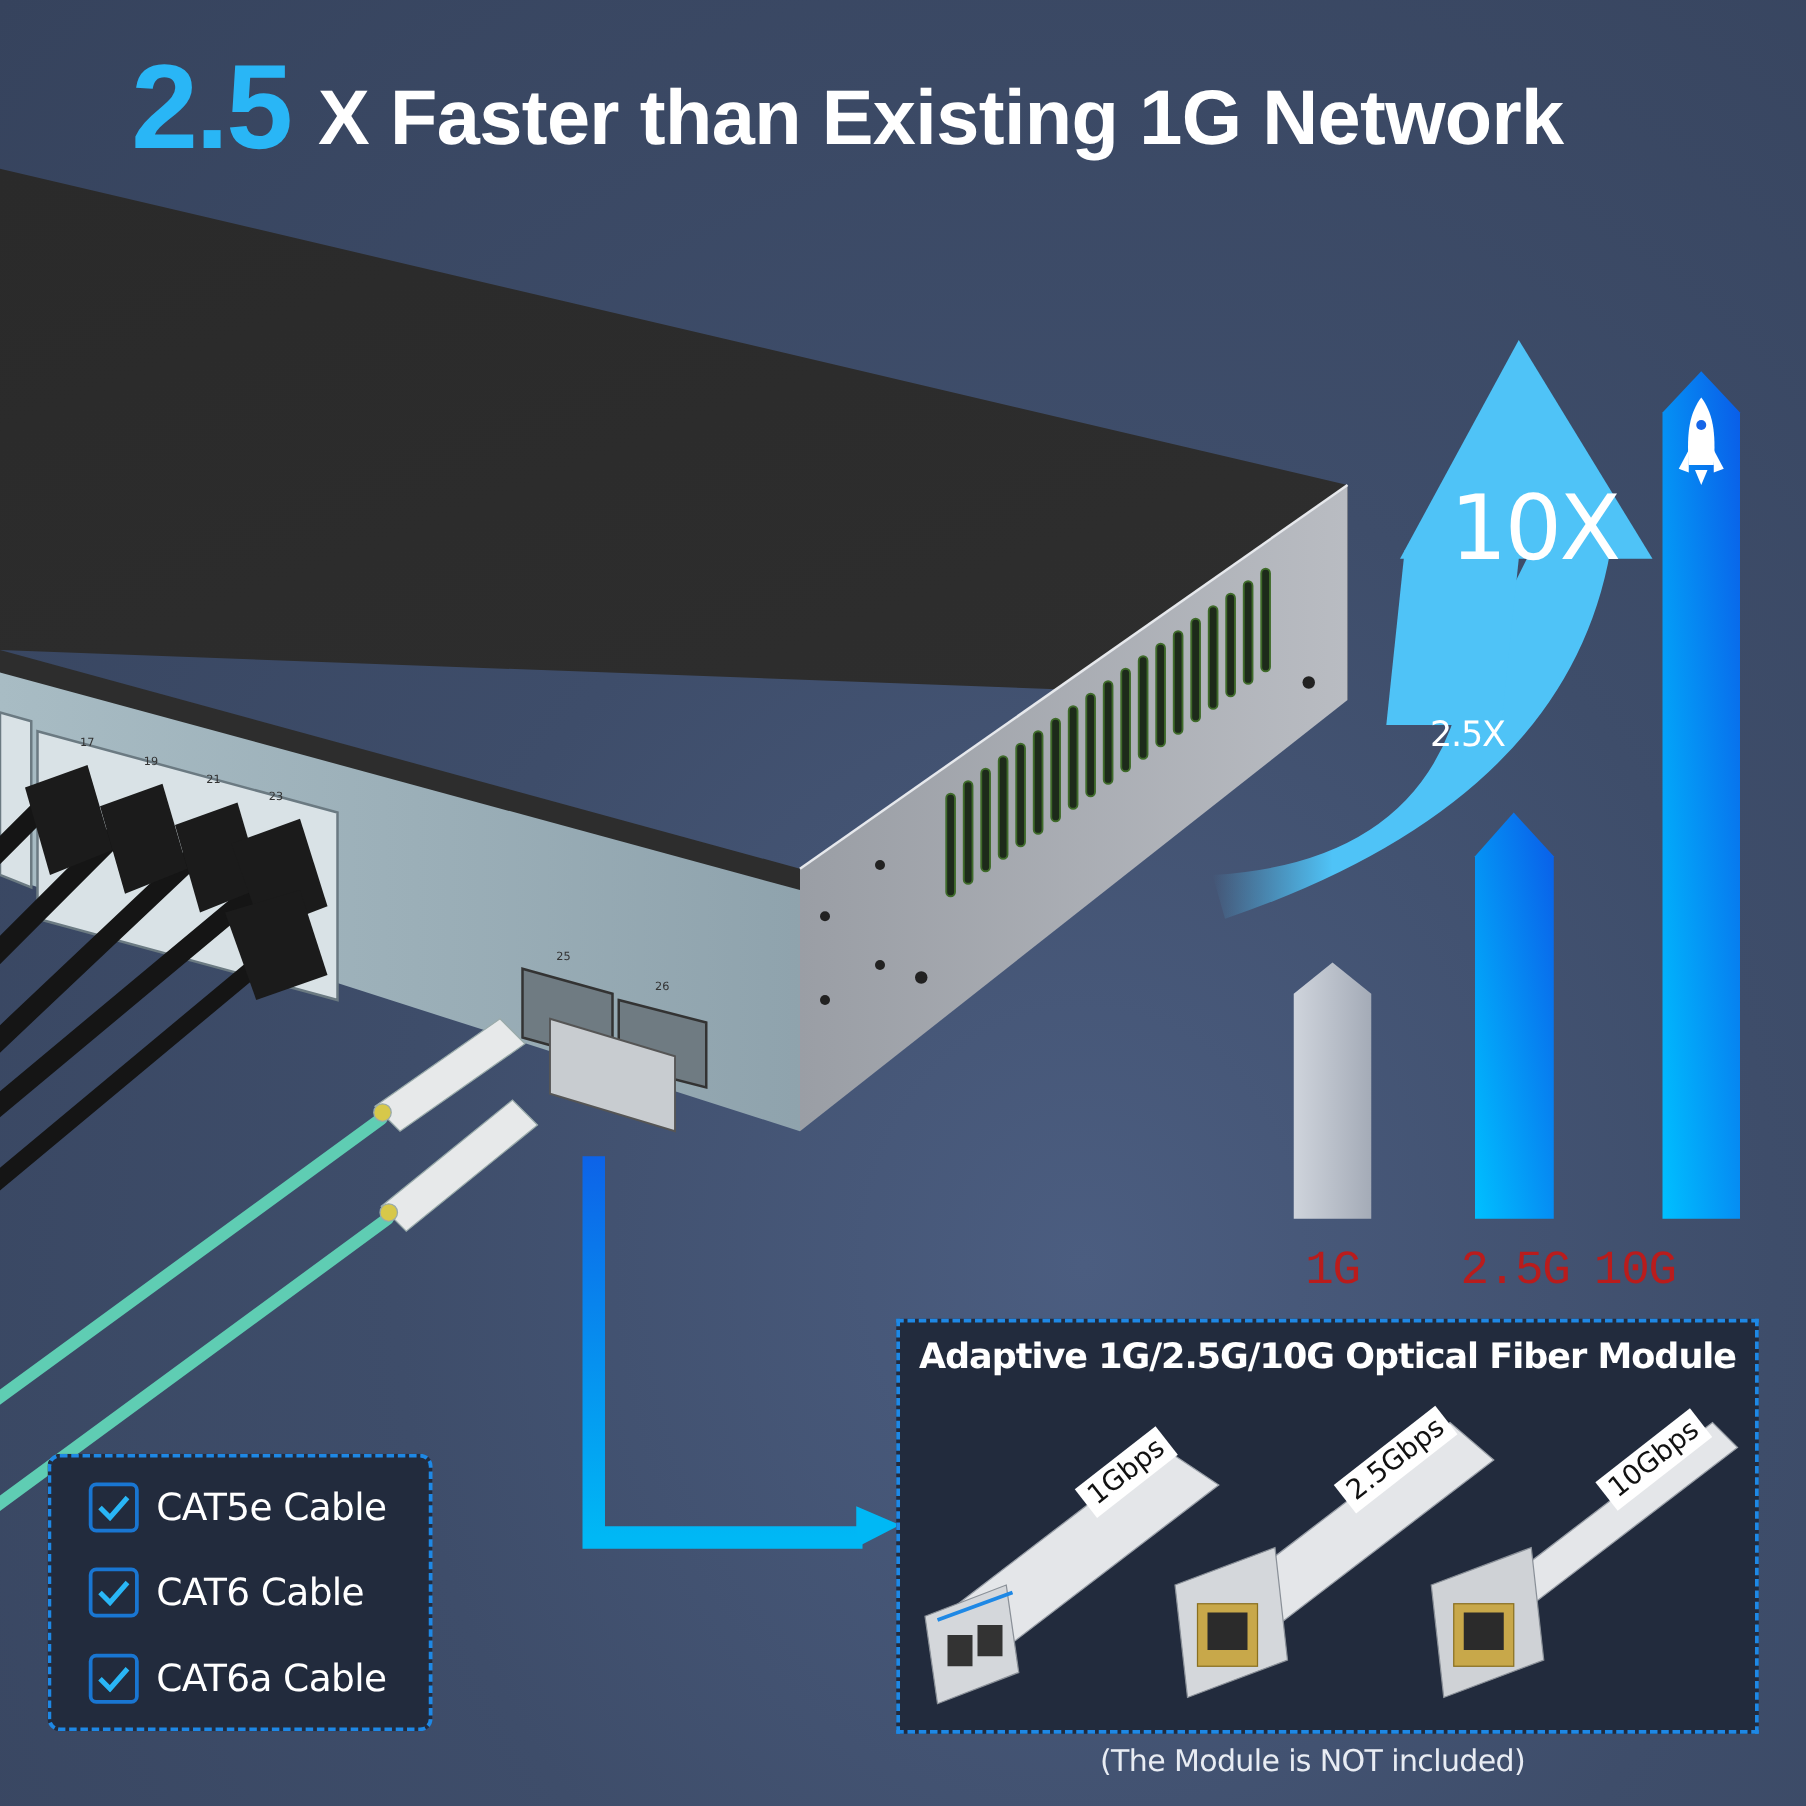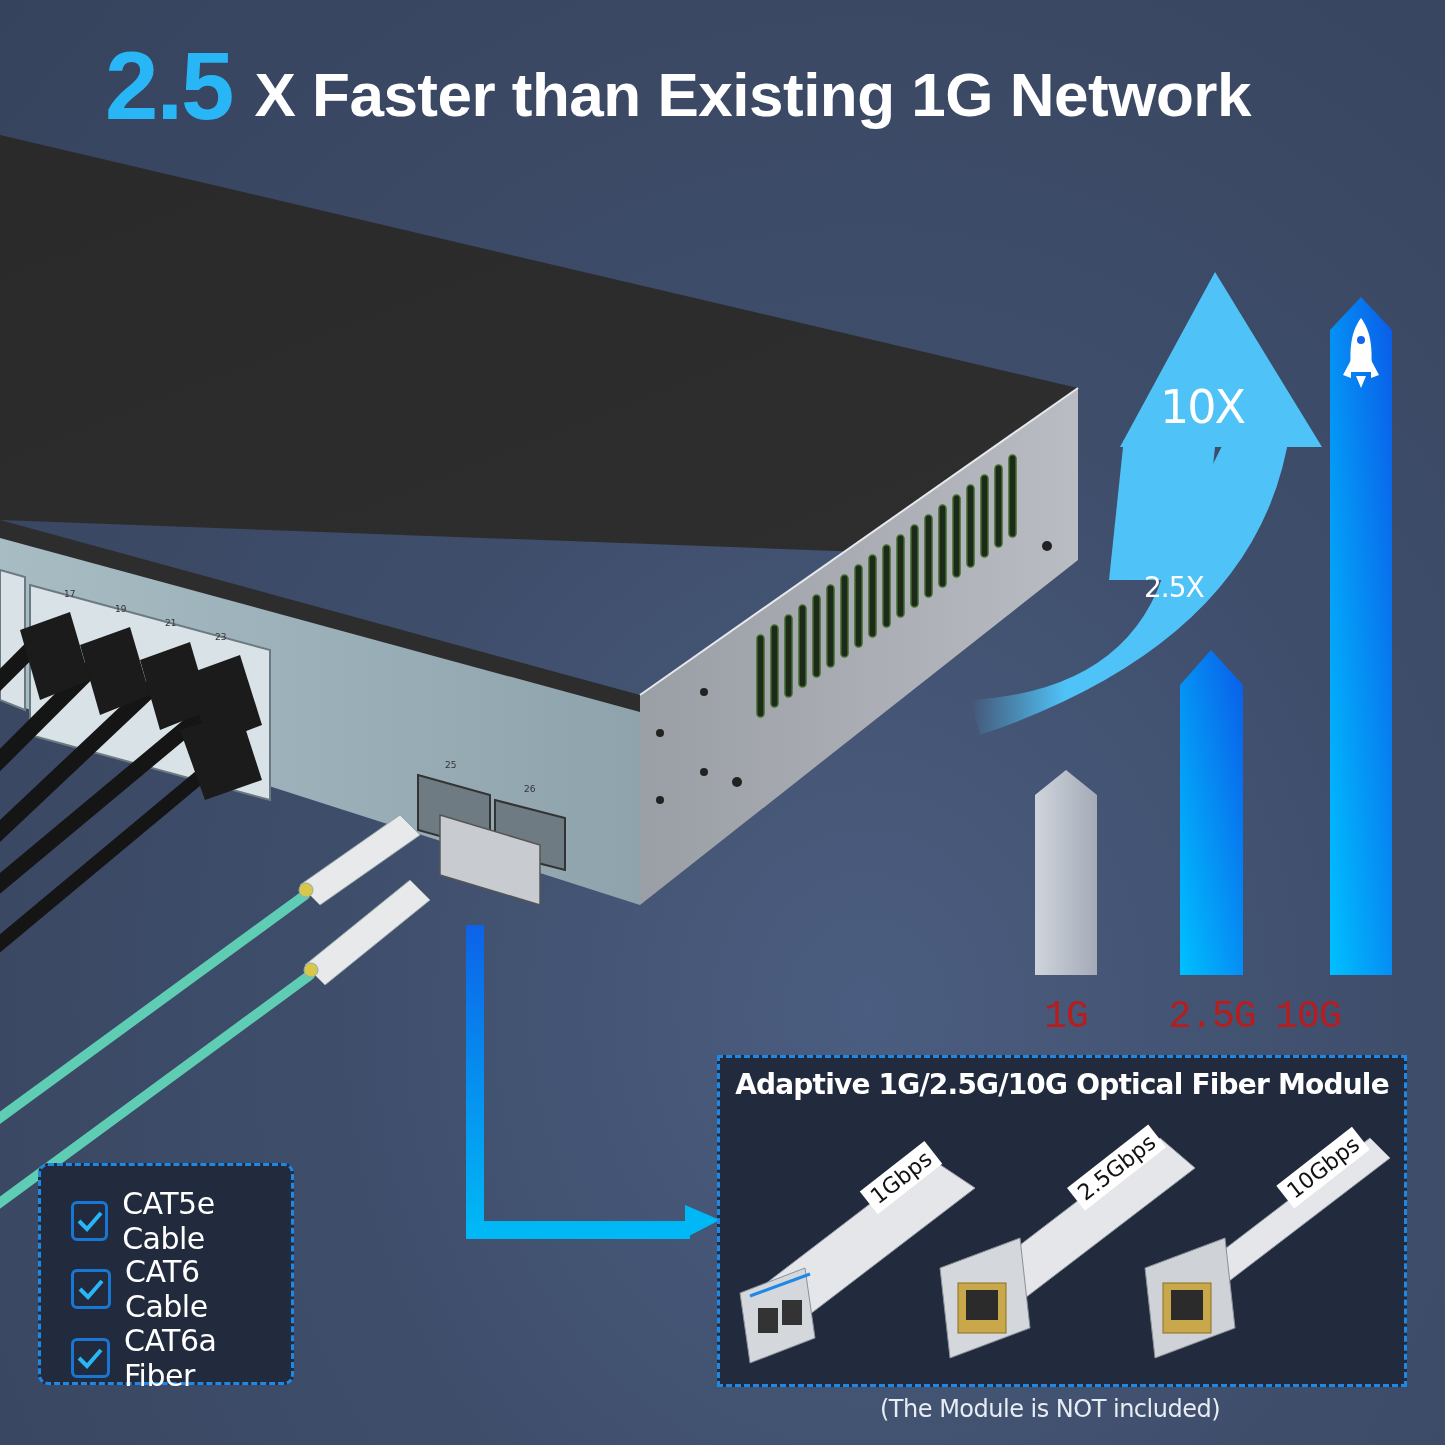--- a/index.html
+++ b/index.html
@@ -38,21 +38,21 @@
   .module-title {
     left: 0; top: 10px; width: 100%; text-align: center;
     font-size: 28px; font-weight: bold; letter-spacing: -0.8px; color: #fff;
   }
   .note {
     left: 880px; top: 1395px; font-size: 24px; color: #e8ecf3; letter-spacing: -0.5px;
   }
 
   
   .cable-box {
-    left: 38px; top: 1163px; width: 256px; height: 222px;
+    left: 38px; top: 1163px; width: 308px; height: 222px;
     background: #222b3d; border: 3px dashed #1e88e5; border-radius: 10px; padding-left: 36px;
   }
   .cable-item { display: flex; align-items: center; position: absolute; left: 30px; }
   .checkbox {
     width: 40px; height: 40px; border: 3px solid #1976d2; border-radius: 6px;
     display: flex; align-items: center; justify-content: center; margin-right: 14px;
   }
   .cable-label { font-size: 30px; color: #fff; letter-spacing: -0.5px; }
 </style>
 </head>
@@ -203,21 +203,21 @@
     <text x="445" y="768">25</text>
       <text x="524" y="792">26</text>
   </g>
 </svg>
 
 <div class="abs headline">
   <span class="big">2.5</span>
   <span class="rest">X Faster than Existing 1G Network</span>
 </div>
 
-<div class="abs mult" style="left:1160px; top:380px; font-size:46px; letter-spacing:-2px;">10X</div>
+<div class="abs mult" style="left:1160px; top:380px; font-size:72px; letter-spacing:-2px;">10X</div>
 <div class="abs mult" style="left:1144px; top:571px; font-size:28px; letter-spacing:-1px;">2.5X</div>
 
 <div class="abs bar-label" style="left:1006px; top:995px;">1G</div>
 <div class="abs bar-label" style="left:1152px; top:995px;">2.5G</div>
 <div class="abs bar-label" style="left:1248px; top:995px;">10G</div>
 
 <div class="abs module-box">
   <div class="abs module-title">Adaptive 1G/2.5G/10G Optical Fiber Module</div>
   <svg class="abs" style="left:0; top:60px;" width="684" height="260" viewBox="0 0 684 260">
 
@@ -263,15 +263,15 @@
         </svg>
     </span>
     <span class="cable-label">CAT6 Cable</span>
   </div>
   <div class="cable-item" style="top:157px;">
     <span class="checkbox">
       <svg width="28" height="22" viewBox="0 0 28 22">
           <polyline points="3,11 11,19 25,3" fill="none" stroke="#29b6f6" stroke-width="4"></polyline>
         </svg>
     </span>
-    <span class="cable-label">CAT6a Fiber</span>
+    <span class="cable-label">CAT6a Cable</span>
   </div>
 </div>
 
 </body></html>

